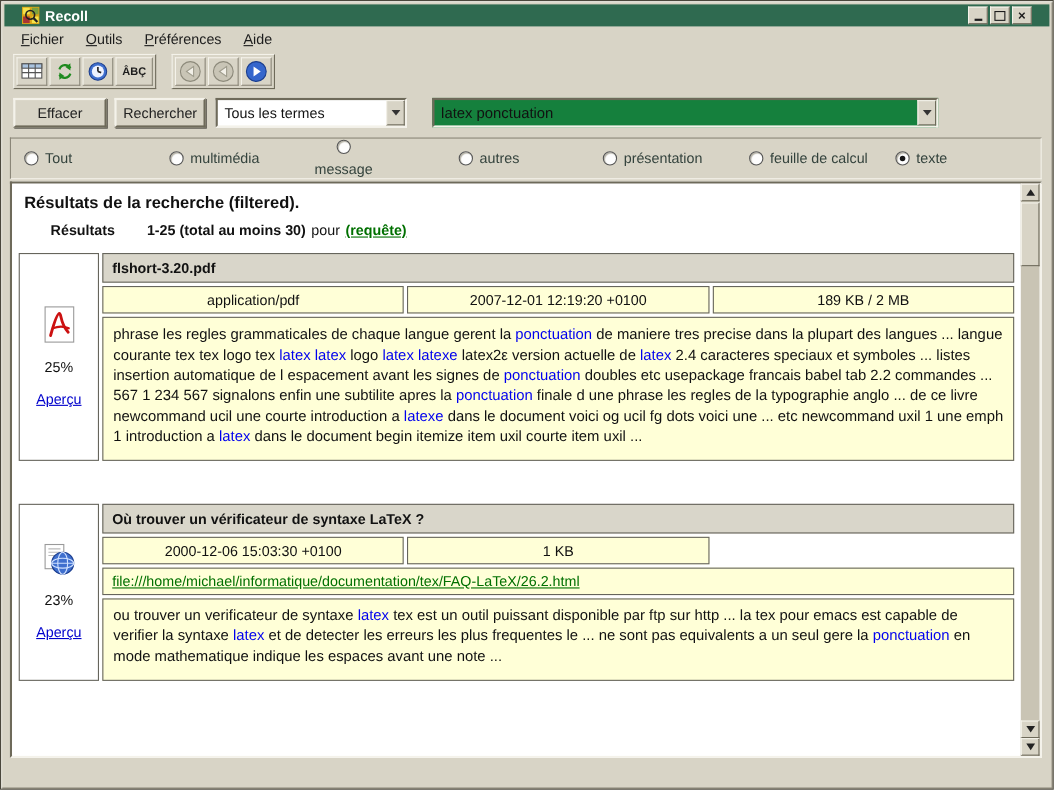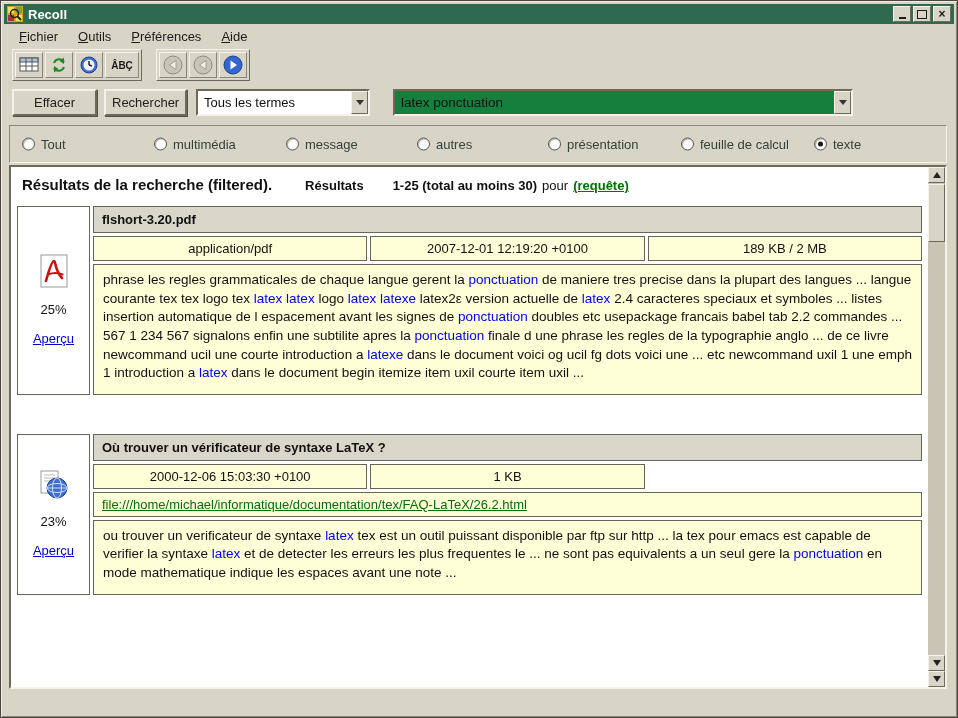--- a/index.html
+++ b/index.html
@@ -10,34 +10,34 @@
   }
   .window{
     position:absolute;inset:0;background:#d8d4c6;border:1px solid #4a473c;
     box-sizing:border-box;
     box-shadow:inset 1px 1px 0 #f0eee6, inset -1px -1px 0 #8a8678;
   }
   
   .titlebar{
     position:absolute;left:3px;top:3px;right:3px;height:20px;
     background:var(--title-green,#2f6a50);
-    display:flex;align-items:center;gap:5px;padding:0 3px;box-sizing:border-box;
+    display:flex;align-items:center;gap:5px;padding:0 16px;box-sizing:border-box;
   }
   .title-text{color:#ffffff;font-weight:bold;font-size:13px;flex:1;line-height:1;}
   .win-btns{display:flex;gap:2px;}
   .wbtn{width:18px;height:16px;background:#d8d4c6;box-sizing:border-box;
     border:1px solid;border-color:#f4f2ea #6e6a5a #6e6a5a #f4f2ea;
     display:flex;align-items:center;justify-content:center;cursor:pointer;}
   .glyph-min{width:7px;height:2px;background:#1c1c1c;margin-top:7px;}
   .glyph-max{width:8px;height:7px;border:1px solid #1c1c1c;}
   .glyph-close{font-size:12px;font-weight:bold;color:#1c1c1c;line-height:1;}
   
   .menubar{
     position:absolute;left:3px;top:24px;right:3px;height:22px;
-    display:flex;align-items:center;padding-left:6px;gap:2px;
+    display:flex;align-items:flex-start;padding-left:6px;gap:2px;
   }
   .menu-item{padding:3px 9px;font-size:13px;color:#1c1c1c;cursor:default;}
   .accel{text-decoration:underline;}
   
   .toolbar{
     position:absolute;left:3px;top:46px;right:3px;height:36px;
     display:flex;align-items:center;gap:14px;padding-left:8px;
   }
   .tb-group{display:flex;gap:2px;padding:2px;background:#d8d4c6;
     border:1px solid;border-color:#f4f2ea #6e6a5a #6e6a5a #f4f2ea;}
@@ -80,21 +80,21 @@
     display:flex;align-items:center;gap:6px;font-size:13px;color:#33423c;cursor:pointer;white-space:nowrap;}
   .radio{width:11px;height:11px;border-radius:50%;background:#fdfdfd;border:1px solid #555;
     box-shadow:inset 1px 1px 1px #b5b2a5;position:relative;flex:0 0 11px;}
   .radio.checked::after{content:"";position:absolute;left:2.5px;top:2.5px;width:5px;height:5px;border-radius:50%;background:#161616;}
   
   .resultsframe{
     position:absolute;left:8px;top:164px;width:938px;height:524px;background:#ffffff;
     border:2px solid;border-color:#6e6a5a #f4f2ea #f4f2ea #6e6a5a;box-sizing:border-box;
   }
   .results-inner{position:absolute;left:0;top:0;right:17px;bottom:0;background:#ffffff;overflow:hidden;}
-  .results-header{padding:9px 4px 4px 11px;display:flex;align-items:baseline;gap:9px;}
+  .results-header{padding:9px 4px 4px 11px;display:flex;align-items:baseline;gap:9px;flex-direction:column;}
   .rh-title{font-size:15px;font-weight:bold;color:#111;white-space:nowrap;}
   .rh-sub{font-size:13px;color:#111;display:flex;gap:5px;align-items:baseline;white-space:nowrap;}
   .rh-sub .b{font-weight:bold;margin-left:24px;}
   .green-link{color:var(--link-green,#007000);font-weight:bold;text-decoration:underline;cursor:pointer;}
   .result-list{padding:9px 6px 0 6px;}
   .result-row{display:flex;gap:3px;margin-bottom:39px;}
   .res-left{flex:0 0 71px;width:71px;border:1px solid #66655c;background:#ffffff;
     display:flex;flex-direction:column;align-items:center;justify-content:center;gap:14px;padding:6px 0;}
   .res-icon{line-height:0;}
   .res-pct{font-size:13px;color:#111;}
@@ -232,21 +232,21 @@
 
   <div class="filterframe">
       <label class="radio-item" style="left: 12px;">
         <span class="radio"></span>
         <span>Tout</span>
       </label>
       <label class="radio-item" style="left: 144px;">
         <span class="radio"></span>
         <span>multimédia</span>
       </label>
-      <label class="radio-item" style="left: 276px;">
+      <label class="radio-item" style="left: 276px; flex-direction: column;">
         <span class="radio"></span>
         <span>message</span>
       </label>
       <label class="radio-item" style="left: 407px;">
         <span class="radio"></span>
         <span>autres</span>
       </label>
       <label class="radio-item" style="left: 538px;">
         <span class="radio"></span>
         <span>présentation</span>

